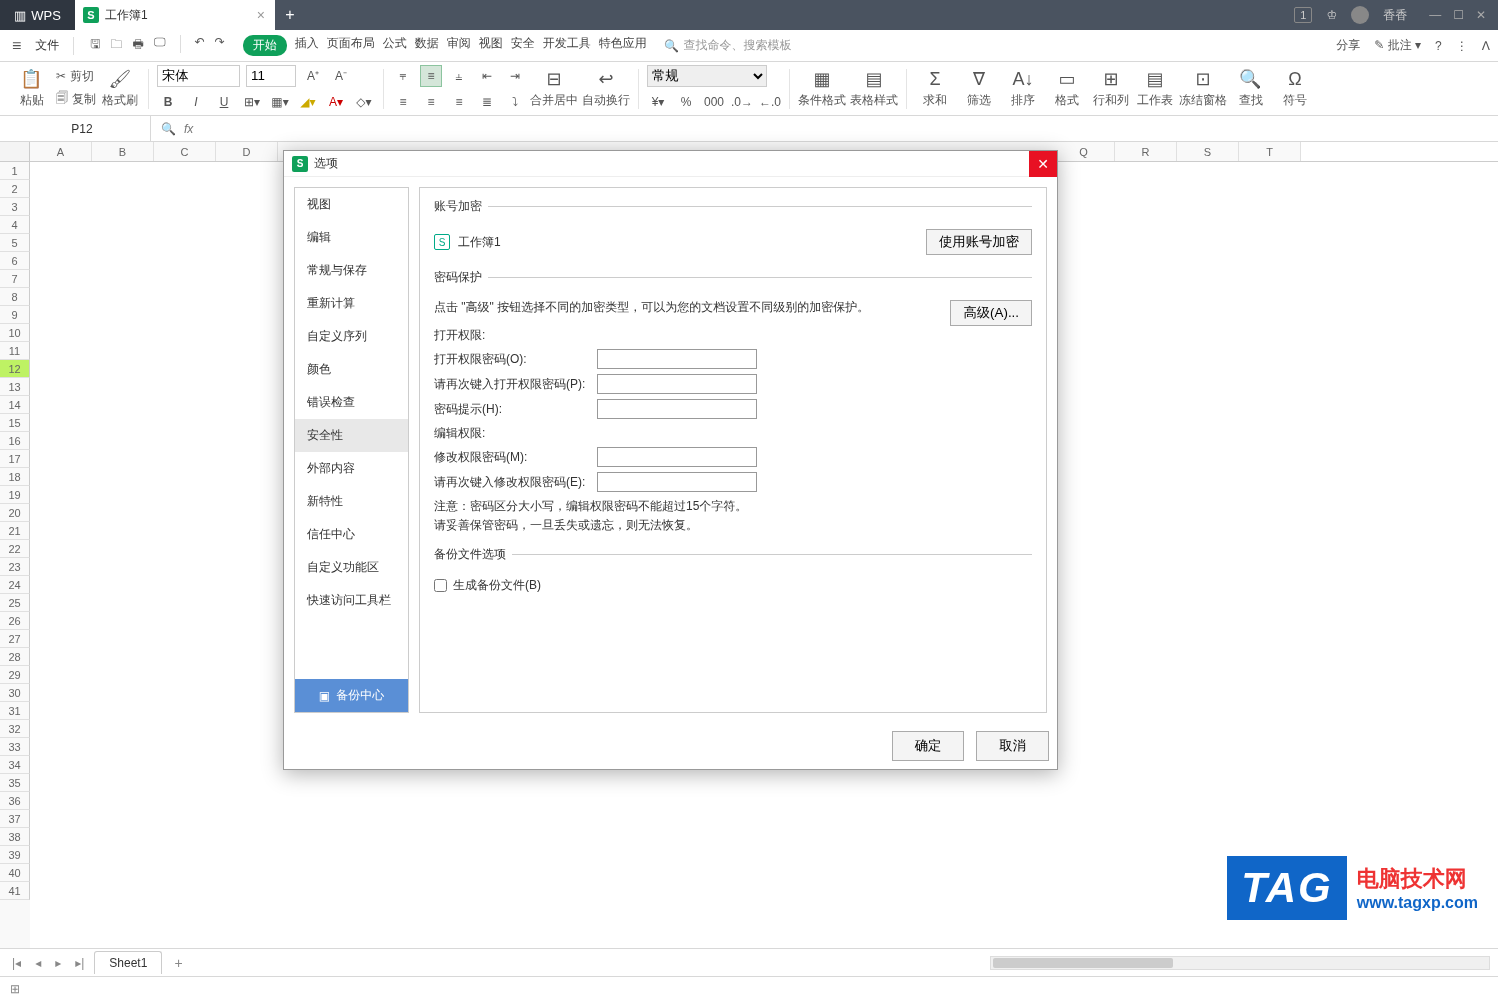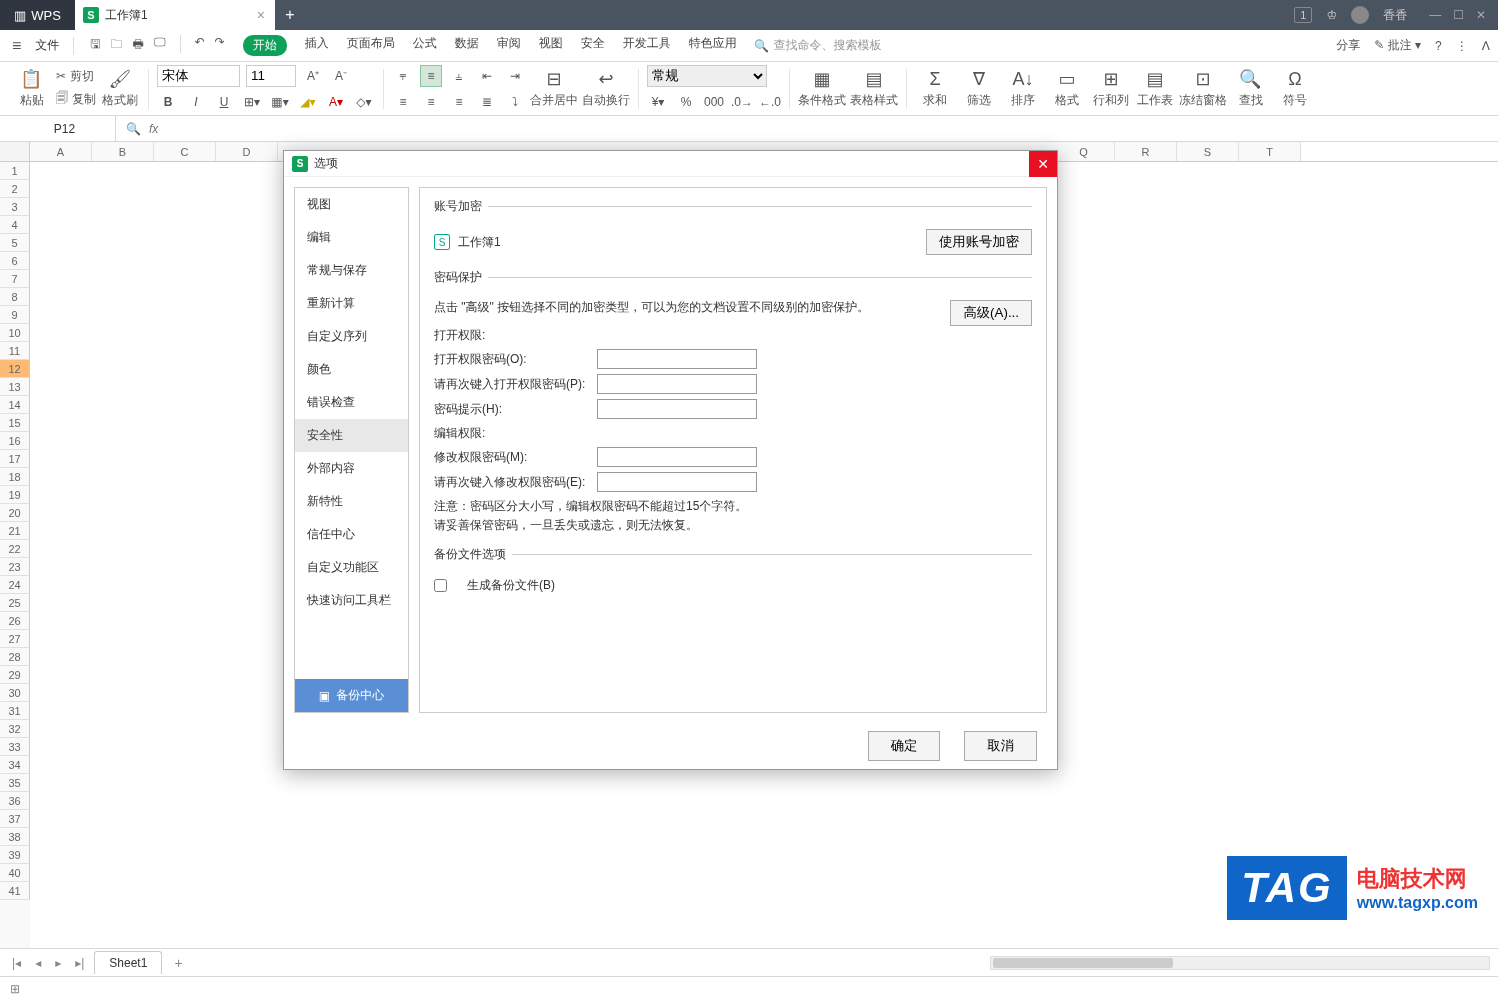--- a/index.html
+++ b/index.html
@@ -16,21 +16,21 @@
 .titlebar .right-controls .badge { border: 1px solid #888; padding: 1px 5px; border-radius: 2px; font-size: 11px; }
 .titlebar .avatar { width: 18px; height: 18px; border-radius: 50%; background: #888; }
 .titlebar .winbtns { display: flex; gap: 12px; margin-left: 8px; color: #aaa; }
 
 
 .menubar { height: 32px; border-bottom: 1px solid #d8d8d8; display: flex; align-items: center; padding: 0 8px; gap: 4px; }
 .menubar .hamburger { font-size: 16px; color: #555; padding: 0 4px; }
 .menubar .file-menu { padding: 0 6px; }
 .menubar .quick-icons { display: flex; gap: 10px; color: #555; padding: 0 8px; }
 .menubar .sep { width: 1px; height: 18px; background: #ddd; margin: 0 4px; }
-.menubar .ribbon-tabs { display: flex; gap: 18px; margin-left: 6px; }
+.menubar .ribbon-tabs { display: flex; gap: 8px; margin-left: 6px; }
 .menubar .ribbon-tab { color: #444; cursor: pointer; }
 .menubar .ribbon-tab.active { background: #0fa05a; color: #fff; padding: 2px 10px; border-radius: 10px; }
 .menubar .search { margin-left: 14px; color: #999; display: flex; align-items: center; gap: 4px; }
 .menubar .right-menu { margin-left: auto; display: flex; gap: 14px; align-items: center; color: #555; }
 
 
 .ribbon { height: 54px; border-bottom: 1px solid #d8d8d8; display: flex; align-items: center; padding: 0 6px; gap: 2px; }
 .ribbon .group { display: flex; align-items: center; gap: 4px; padding: 0 6px; height: 100%; }
 .ribbon .vsep { width: 1px; height: 40px; background: #e4e4e4; }
 .ribbon .bigbtn { display: flex; flex-direction: column; align-items: center; justify-content: center; gap: 2px; height: 48px; min-width: 40px; color: #555; cursor: pointer; }
@@ -39,32 +39,32 @@
 .ribbon .smallbtn { display: flex; align-items: center; gap: 4px; color: #555; font-size: 12px; cursor: pointer; }
 .ribbon input.font-name { width: 83px; height: 22px; border: 1px solid #ccc; padding: 0 4px; }
 .ribbon input.font-size { width: 50px; height: 22px; border: 1px solid #ccc; padding: 0 4px; }
 .ribbon .btnrow { display: flex; gap: 6px; align-items: center; }
 .ribbon .sq { width: 22px; height: 22px; display: flex; align-items: center; justify-content: center; color: #555; cursor: pointer; }
 .ribbon .sq.active { background: #d4e6d9; border: 1px solid #8cc49f; }
 .ribbon select { height: 22px; border: 1px solid #ccc; width: 120px; }
 
 
 .formulabar { height: 26px; border-bottom: 1px solid #d8d8d8; display: flex; align-items: center; }
-.formulabar .namebox { width: 116px; border-right: 1px solid #d8d8d8; text-align: center; height: 100%; display: flex; align-items: center; justify-content: center; padding-left: 14px; }
+.formulabar .namebox { width: 151px; border-right: 1px solid #d8d8d8; text-align: center; height: 100%; display: flex; align-items: center; justify-content: center; padding-left: 14px; }
 .formulabar .fxarea { display: flex; align-items: center; gap: 8px; padding: 0 10px; color: #777; }
 
 
 .grid-container { position: relative; height: calc(1000px - 30px - 32px - 54px - 26px - 28px - 24px); overflow: hidden; }
 .col-headers { display: flex; height: 20px; border-bottom: 1px solid #ccc; }
 .col-headers .corner { width: 30px; border-right: 1px solid #ccc; background: #f4f4f4; }
 .col-headers .ch { width: 62px; border-right: 1px solid #e0e0e0; background: #f9f9f9; text-align: center; color: #666; font-size: 11px; line-height: 20px; }
 .grid-body { display: flex; height: calc(100% - 20px); }
 .row-headers { width: 30px; background: #f9f9f9; }
 .row-headers .rh { height: 18px; border-bottom: 1px solid #e0e0e0; border-right: 1px solid #ccc; text-align: center; color: #666; font-size: 11px; line-height: 18px; }
-.row-headers .rh.sel { background: #fdba74; }
+.row-headers .rh.sel { background: #bef264; }
 .cells { flex: 1; position: relative; }
 
 
 .sheettabs { height: 28px; border-top: 1px solid #d8d8d8; display: flex; align-items: center; padding: 0 8px; gap: 6px; }
 .sheettabs .nav { color: #888; padding: 0 4px; }
 .sheettabs .sheet-tab { padding: 4px 14px; border: 1px solid #ccc; border-bottom: none; background: #fff; border-radius: 3px 3px 0 0; }
 .sheettabs .addsheet { color: #888; padding: 0 6px; font-size: 14px; }
 .sheettabs .hscroll { margin-left: auto; width: 500px; height: 14px; background: #f0f0f0; border: 1px solid #ddd; position: relative; }
 .sheettabs .hscroll .thumb { position: absolute; left: 2px; top: 1px; width: 180px; height: 10px; background: #ccc; border-radius: 2px; }
 
@@ -87,22 +87,22 @@
 .dialog .content fieldset legend { padding-right: 6px; color: #333; }
 .dialog .content .desc { color: #333; margin: 4px 0 10px 0; line-height: 1.6; }
 .dialog .content .file-row { display: flex; align-items: center; gap: 8px; margin: 6px 0 4px 0; }
 .dialog .content .file-row .ficon { width: 16px; height: 16px; border: 1px solid #0a8; color: #0a8; display: flex; align-items: center; justify-content: center; font-size: 10px; border-radius: 2px; }
 .dialog .content .rbtn { margin-left: auto; padding: 3px 12px; border: 1px solid #aaa; background: #f4f4f4; cursor: pointer; }
 .dialog .content .rbtn.fixed { position: absolute; right: 14px; }
 .dialog .content .formrow { display: flex; align-items: center; margin: 5px 0; gap: 8px; }
 .dialog .content .formrow label { width: 155px; text-align: left; }
 .dialog .content .formrow input[type=text], .dialog .content .formrow input[type=password] { width: 160px; height: 20px; border: 1px solid #999; }
 .dialog .content .note { color: #333; line-height: 1.6; }
-.dialog .content .chk { display: flex; align-items: center; gap: 20px; margin: 6px 0; }
-.dialog .dlg-footer { height: 46px; display: flex; align-items: center; justify-content: flex-end; gap: 24px; padding: 0 20px; }
+.dialog .content .chk { display: flex; align-items: center; gap: 6px; margin: 6px 0; }
+.dialog .dlg-footer { height: 46px; display: flex; align-items: center; justify-content: flex-end; gap: 12px; padding: 0 8px; }
 .dialog .dlg-footer button { padding: 5px 22px; border: 1px solid #aaa; background: #f4f4f4; cursor: pointer; }
 
 
 .watermark { position: absolute; right: 20px; bottom: 80px; display: flex; align-items: center; gap: 10px; }
 .watermark .tag { background: #1066c8; color: #fff; font-size: 42px; font-weight: bold; padding: 8px 14px; font-style: italic; letter-spacing: 2px; }
 .watermark .txt { color: #e33; display: flex; flex-direction: column; font-weight: bold; }
 .watermark .txt .t1 { font-size: 22px; }
 .watermark .txt .t2 { font-size: 16px; color: #1066c8; }
 </style>
 </head>

